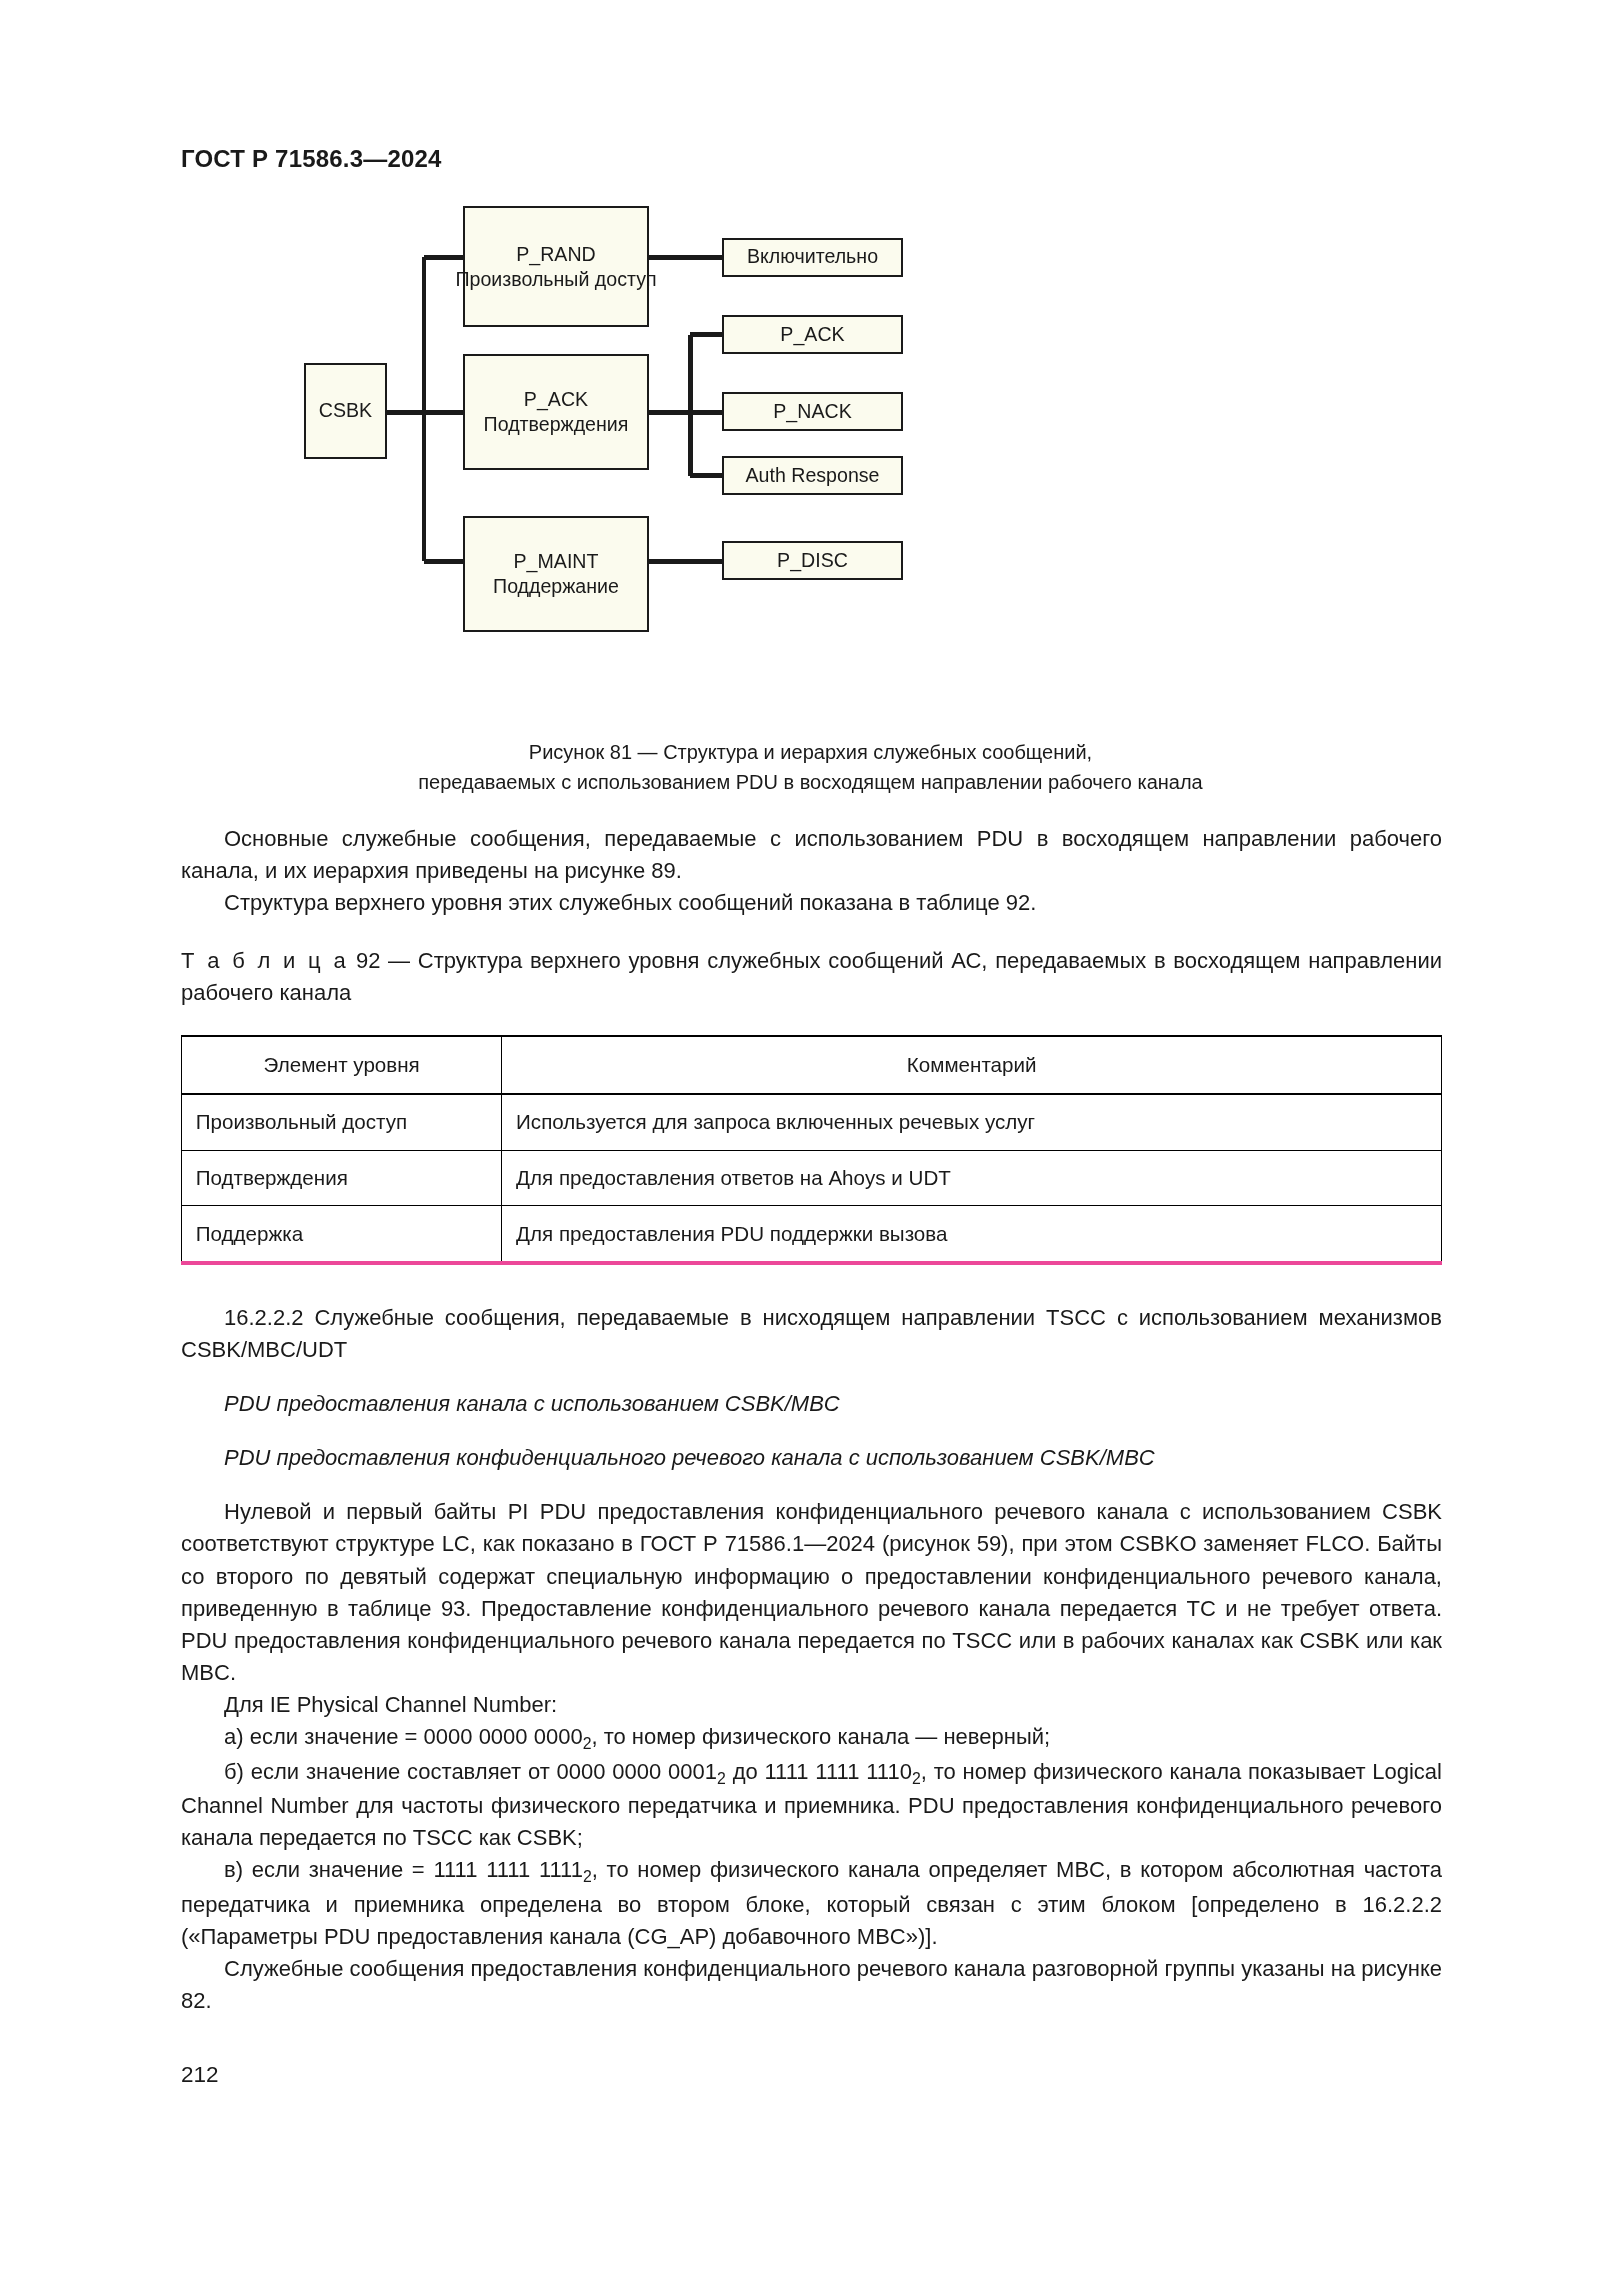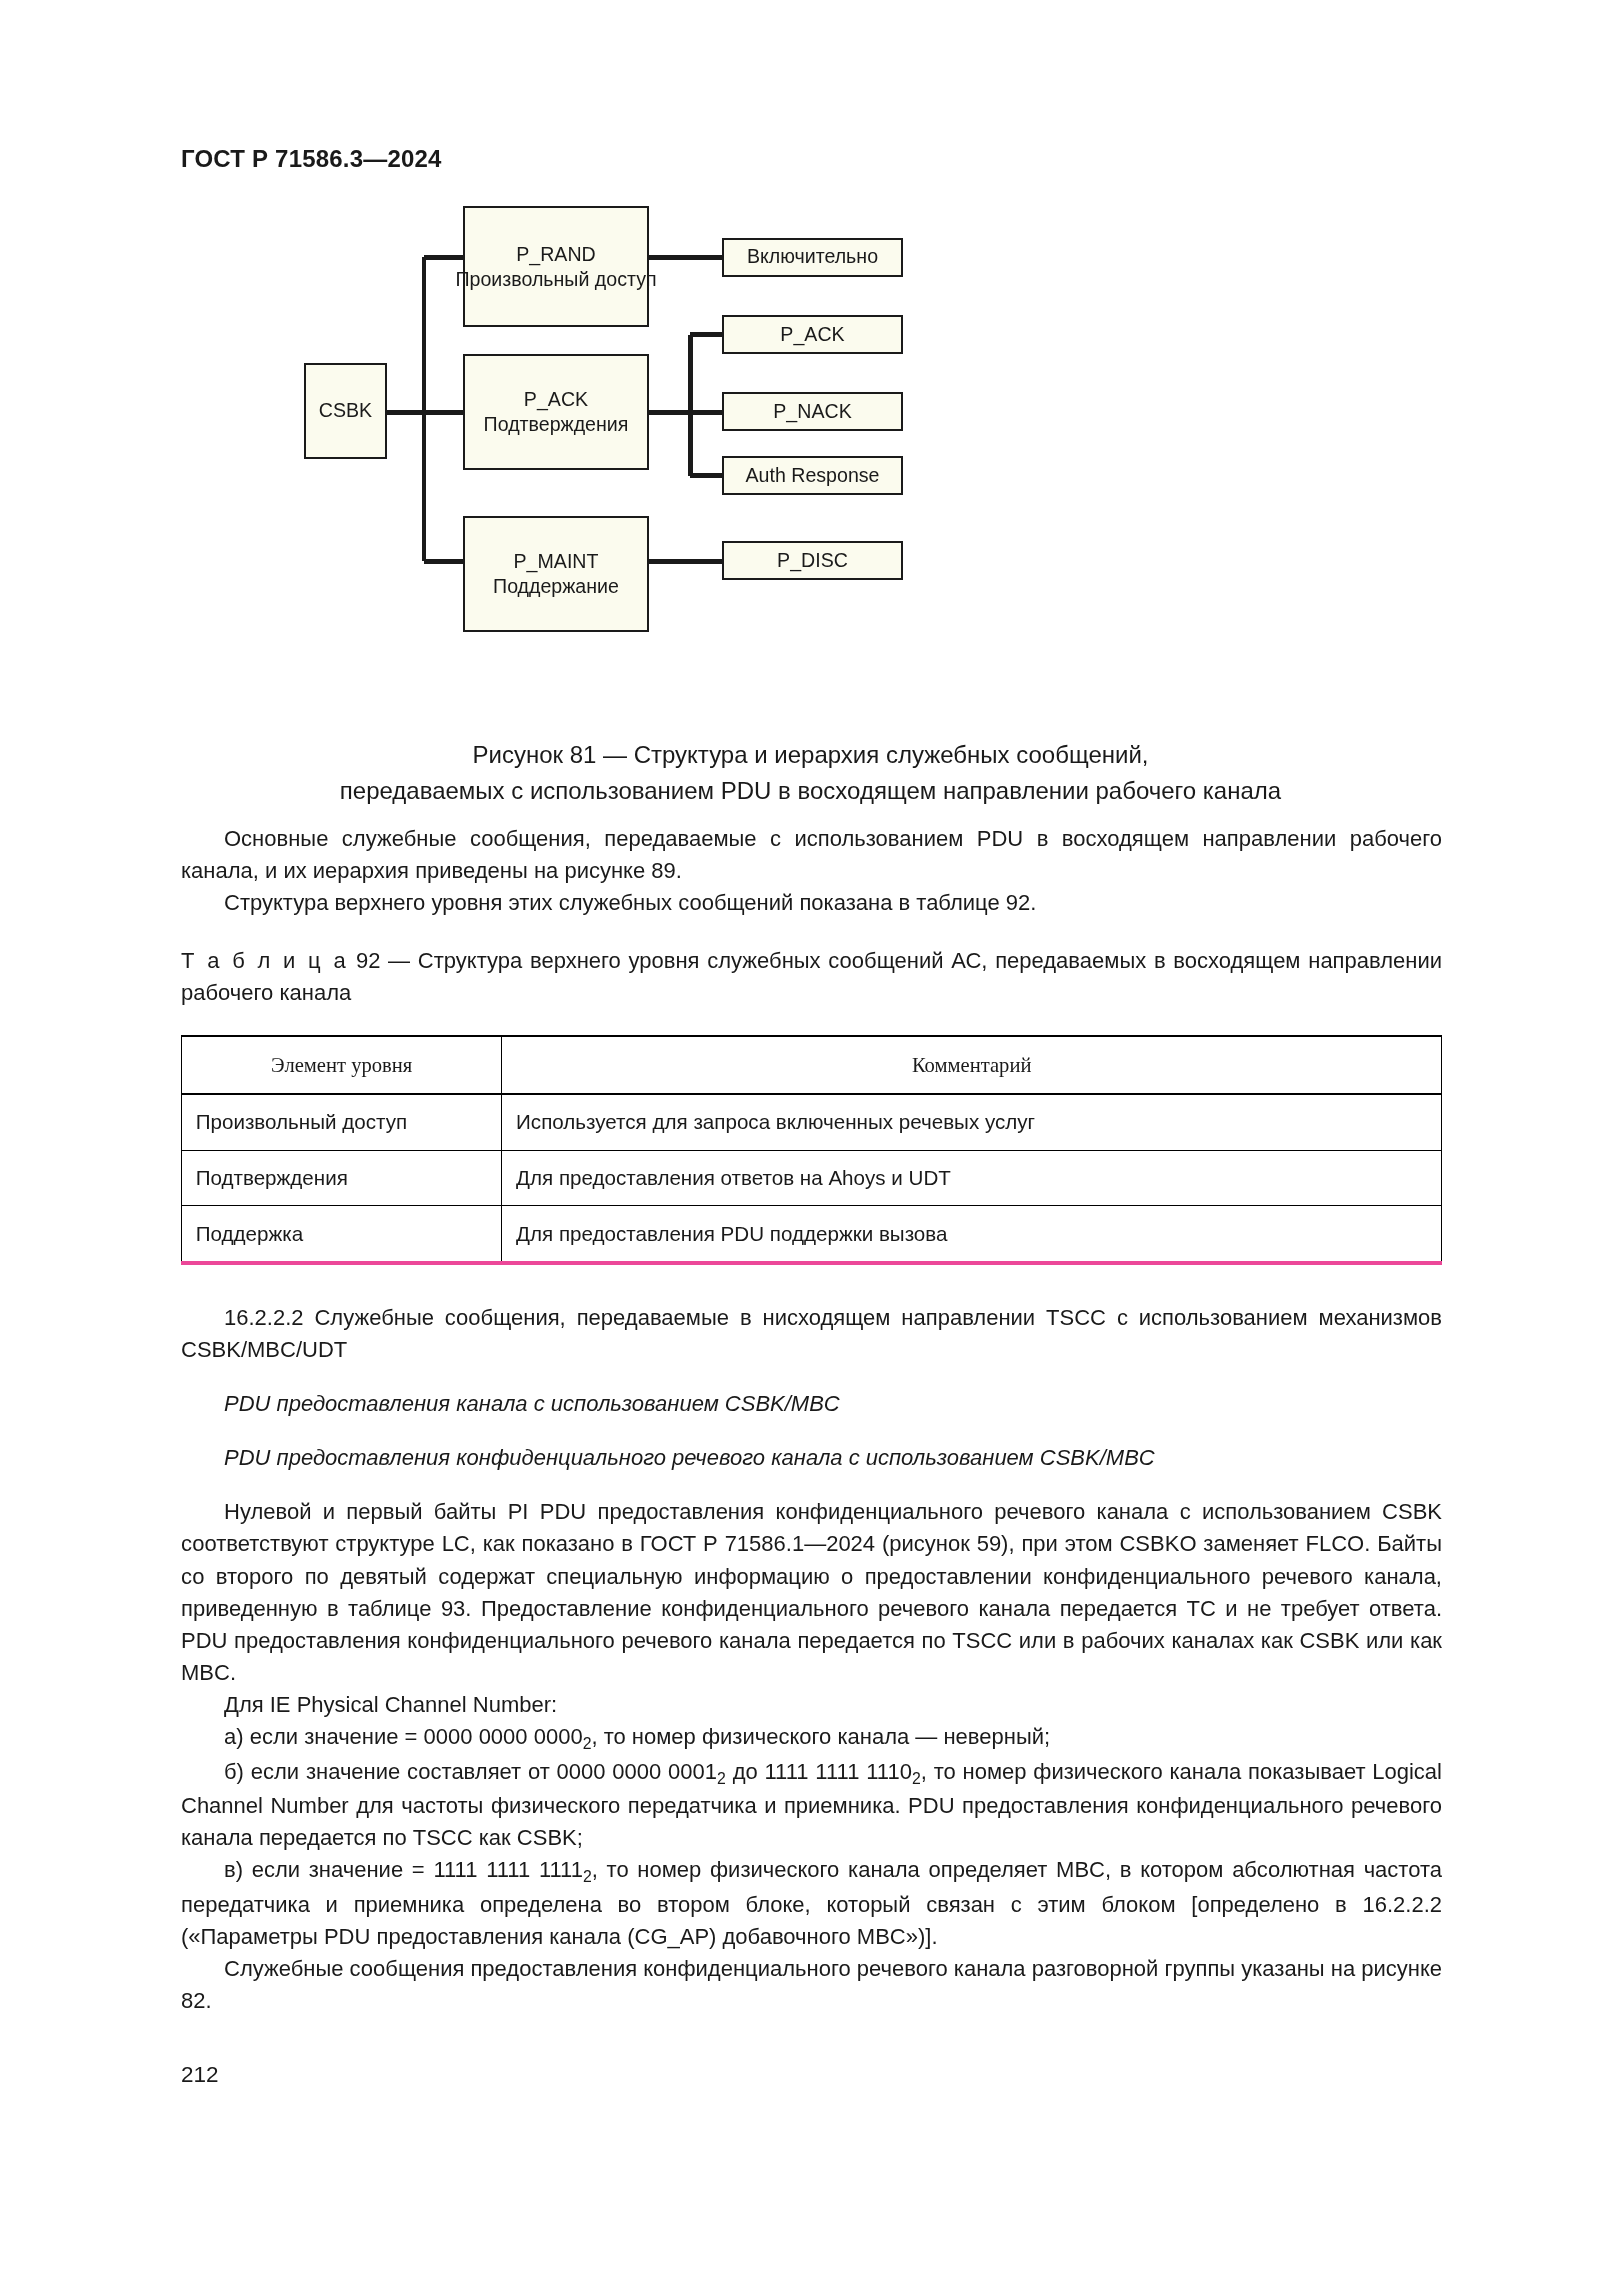--- a/index.html
+++ b/index.html
@@ -58,21 +58,21 @@
   }
   .node .ln { display: block; white-space: nowrap; }
 
   
   .fig-caption {
     position: absolute;
     left: 181px;
     top: 737px;
     width: 1259px;
     text-align: center;
-    font-size: 24px;
+    font-size: 20px;
     line-height: 1.52;
   }
   .fig-caption .cl { display: block; }
 
   
   .body-text {
     position: absolute;
     left: 181px;
     top: 823px;
     width: 1261px;
@@ -110,21 +110,21 @@
     padding: 10.8px 13.7px;
     vertical-align: middle;
     font-weight: normal;
   }
   table.doc-table thead th {
     text-align: center;
     height: 35px;
   }
   table.doc-table tbody td { height: 33px; }
   table.doc-table .col-a { width: 292px; }
-  table.doc-table tr.first td, table.doc-table thead th { border-top: 2px solid #000; font-family: Liberation Serif, serif; }
+  table.doc-table tr.first td, table.doc-table thead th { border-top: 2px solid #000; }
   table.doc-table thead th { border-bottom: 2px solid #000; }
   table.doc-table tr.last td { border-bottom: 4px solid #ec4899; }
 
   
   .page-number {
     position: absolute;
     left: 181px;
     top: 2062px;
     font-size: 22.5px;
   }

